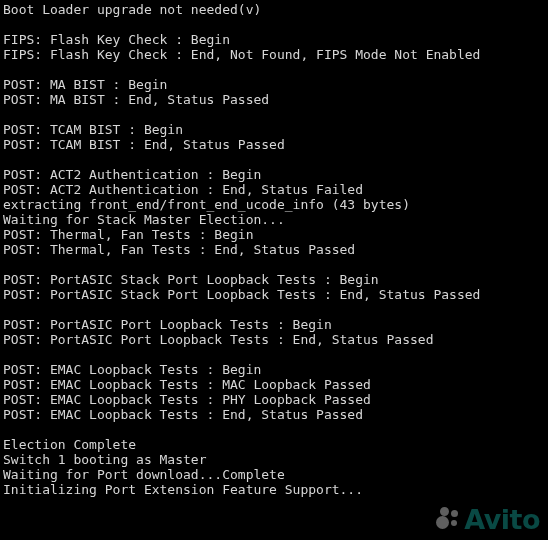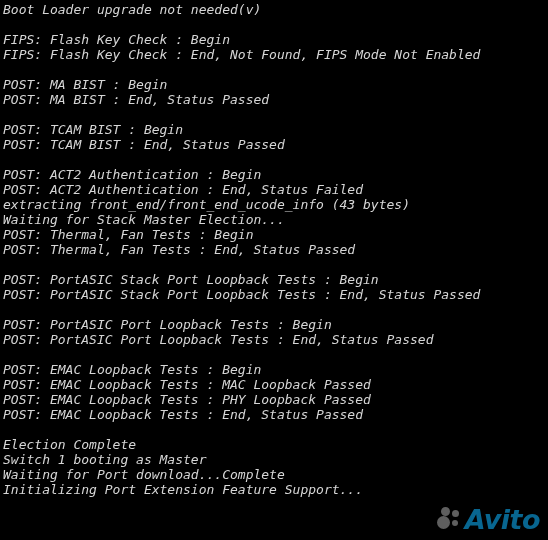--- a/index.html
+++ b/index.html
@@ -12,21 +12,20 @@
     position: relative;
     width: 548px;
     height: 540px;
     background: #000000;
     overflow: hidden;
     font-family: "DejaVu Sans Mono", "Liberation Mono", monospace;
     font-size: 13px;
     line-height: 15px;
     letter-spacing: 0px;
     color: #d6d6d6;
-    font-style: italic;
     -webkit-font-smoothing: none;
   }
   #log {
     position: absolute;
     left: 3px;
     top: 2px;
     width: 545px;
     white-space: pre;
   }
   .line {
@@ -61,21 +60,21 @@
     background: #9a9a9a;
   }
   #watermark .dot-big    { width: 13px; height: 13px; left: 0px;  top: 9px; }
   #watermark .dot-med    { width: 9px;  height: 9px;  left: 4px;  top: 0px; }
   #watermark .dot-sm-top { width: 7px;  height: 7px;  left: 15px; top: 3px; }
   #watermark .dot-sm-bot { width: 6px;  height: 6px;  left: 15px; top: 13px; }
   #watermark .wordmark {
     font-family: "DejaVu Sans", "Liberation Sans", sans-serif;
     font-size: 27px;
     font-weight: bold;
-    color: #0ea5e9;
+    color: #0f766e;
     letter-spacing: -0.5px;
     line-height: 27px;
   }
 </style>
 </head>
 <body>
 
 <div id="console">
 
   <div id="log"><div class="line">Boot Loader upgrade not needed(v)</div><div class="line blank">&nbsp;</div><div class="line">FIPS: Flash Key Check : Begin</div><div class="line">FIPS: Flash Key Check : End, Not Found, FIPS Mode Not Enabled</div><div class="line blank">&nbsp;</div><div class="line">POST: MA BIST : Begin</div><div class="line">POST: MA BIST : End, Status Passed</div><div class="line blank">&nbsp;</div><div class="line">POST: TCAM BIST : Begin</div><div class="line">POST: TCAM BIST : End, Status Passed</div><div class="line blank">&nbsp;</div><div class="line">POST: ACT2 Authentication : Begin</div><div class="line">POST: ACT2 Authentication : End, Status Failed</div><div class="line">extracting front_end/front_end_ucode_info (43 bytes)</div><div class="line">Waiting for Stack Master Election...</div><div class="line">POST: Thermal, Fan Tests : Begin</div><div class="line">POST: Thermal, Fan Tests : End, Status Passed</div><div class="line blank">&nbsp;</div><div class="line">POST: PortASIC Stack Port Loopback Tests : Begin</div><div class="line">POST: PortASIC Stack Port Loopback Tests : End, Status Passed</div><div class="line blank">&nbsp;</div><div class="line">POST: PortASIC Port Loopback Tests : Begin</div><div class="line">POST: PortASIC Port Loopback Tests : End, Status Passed</div><div class="line blank">&nbsp;</div><div class="line">POST: EMAC Loopback Tests : Begin</div><div class="line">POST: EMAC Loopback Tests : MAC Loopback Passed</div><div class="line">POST: EMAC Loopback Tests : PHY Loopback Passed</div><div class="line">POST: EMAC Loopback Tests : End, Status Passed</div><div class="line blank">&nbsp;</div><div class="line">Election Complete</div><div class="line">Switch 1 booting as Master</div><div class="line">Waiting for Port download...Complete</div><div class="line">Initializing Port Extension Feature Support...</div></div>

